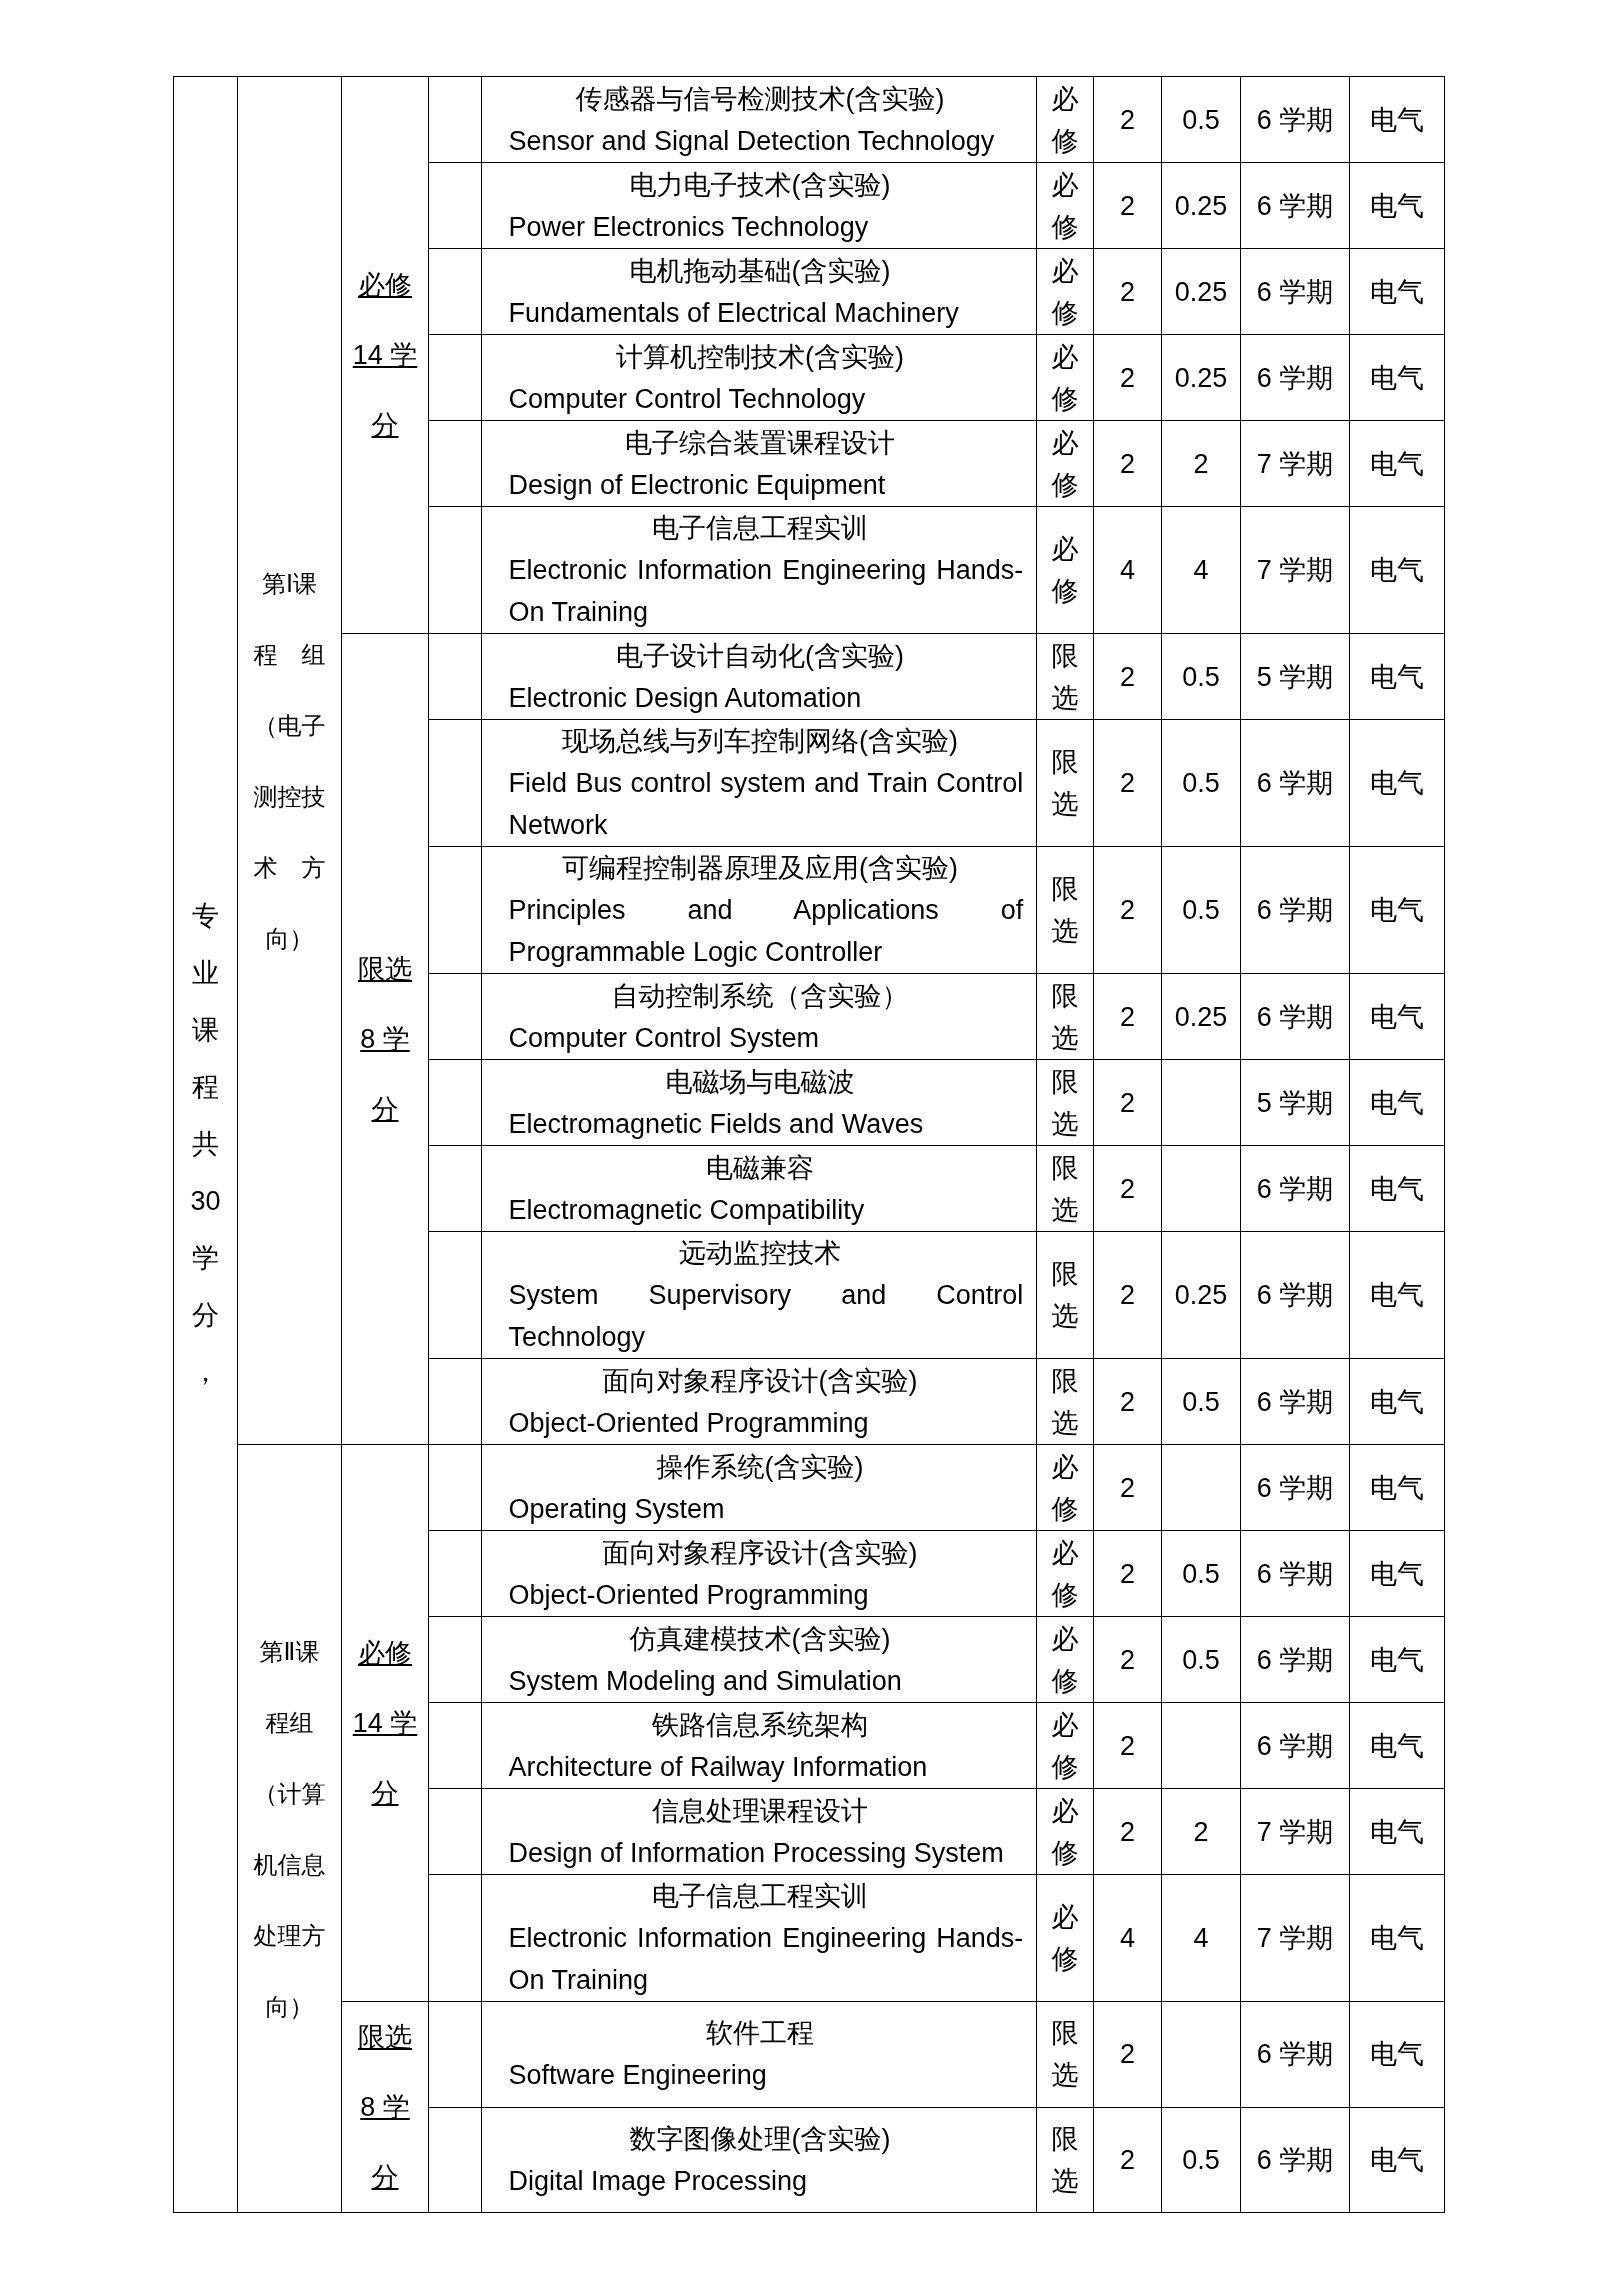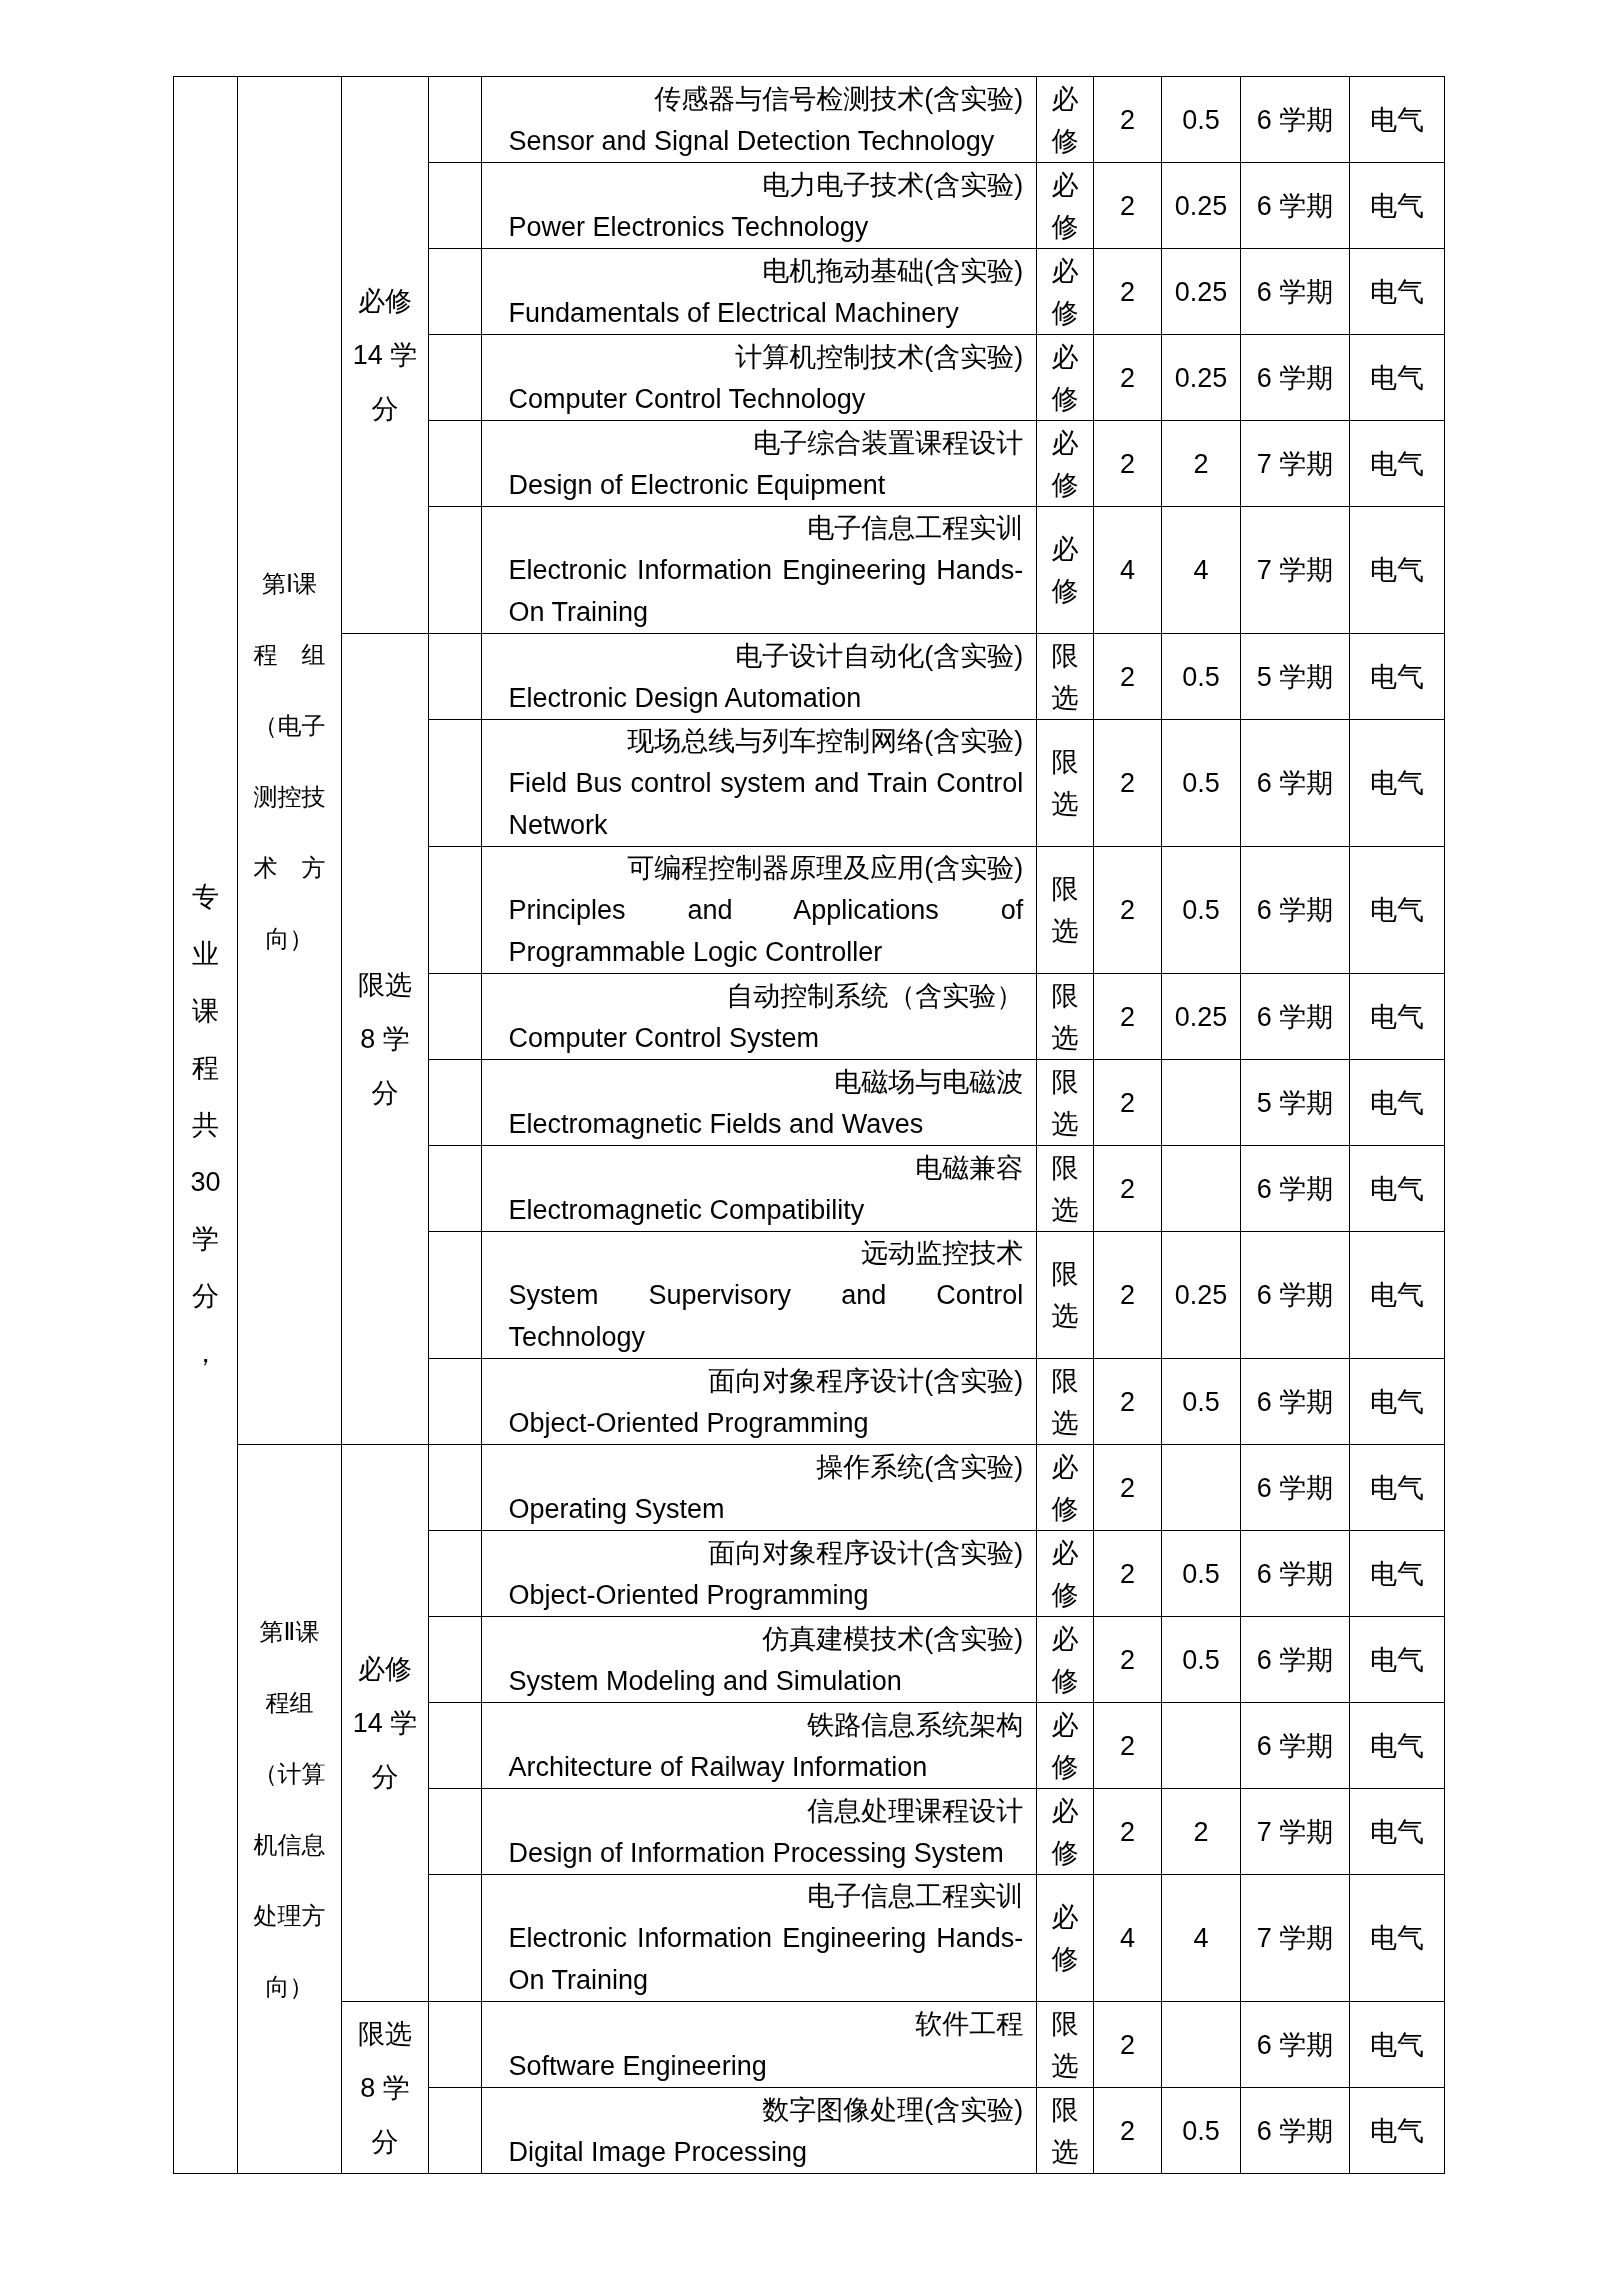--- a/index.html
+++ b/index.html
@@ -41,31 +41,32 @@
   td.glabel{
     white-space:pre-line;
     text-align:center;
     line-height:71px;
     font-size:24px;
   }
   
   td.slabel{
     white-space:pre-line;
     text-align:center;
-    line-height:54px;
+    line-height:70px;
+    text-decoration:underline;
   }
   
   td.blank{background:#fff;}
   
   td.course{
     padding:0 12.7px 0 14.5px;
     vertical-align:middle;
   }
   td.course .zh{
-    text-align:right;
+    text-align:center;
     white-space:nowrap;
   }
   td.course .en{
     text-align:justify;
     margin-left:12px;
   }
   
   td.type{
     white-space:pre-line;
     text-align:center;

